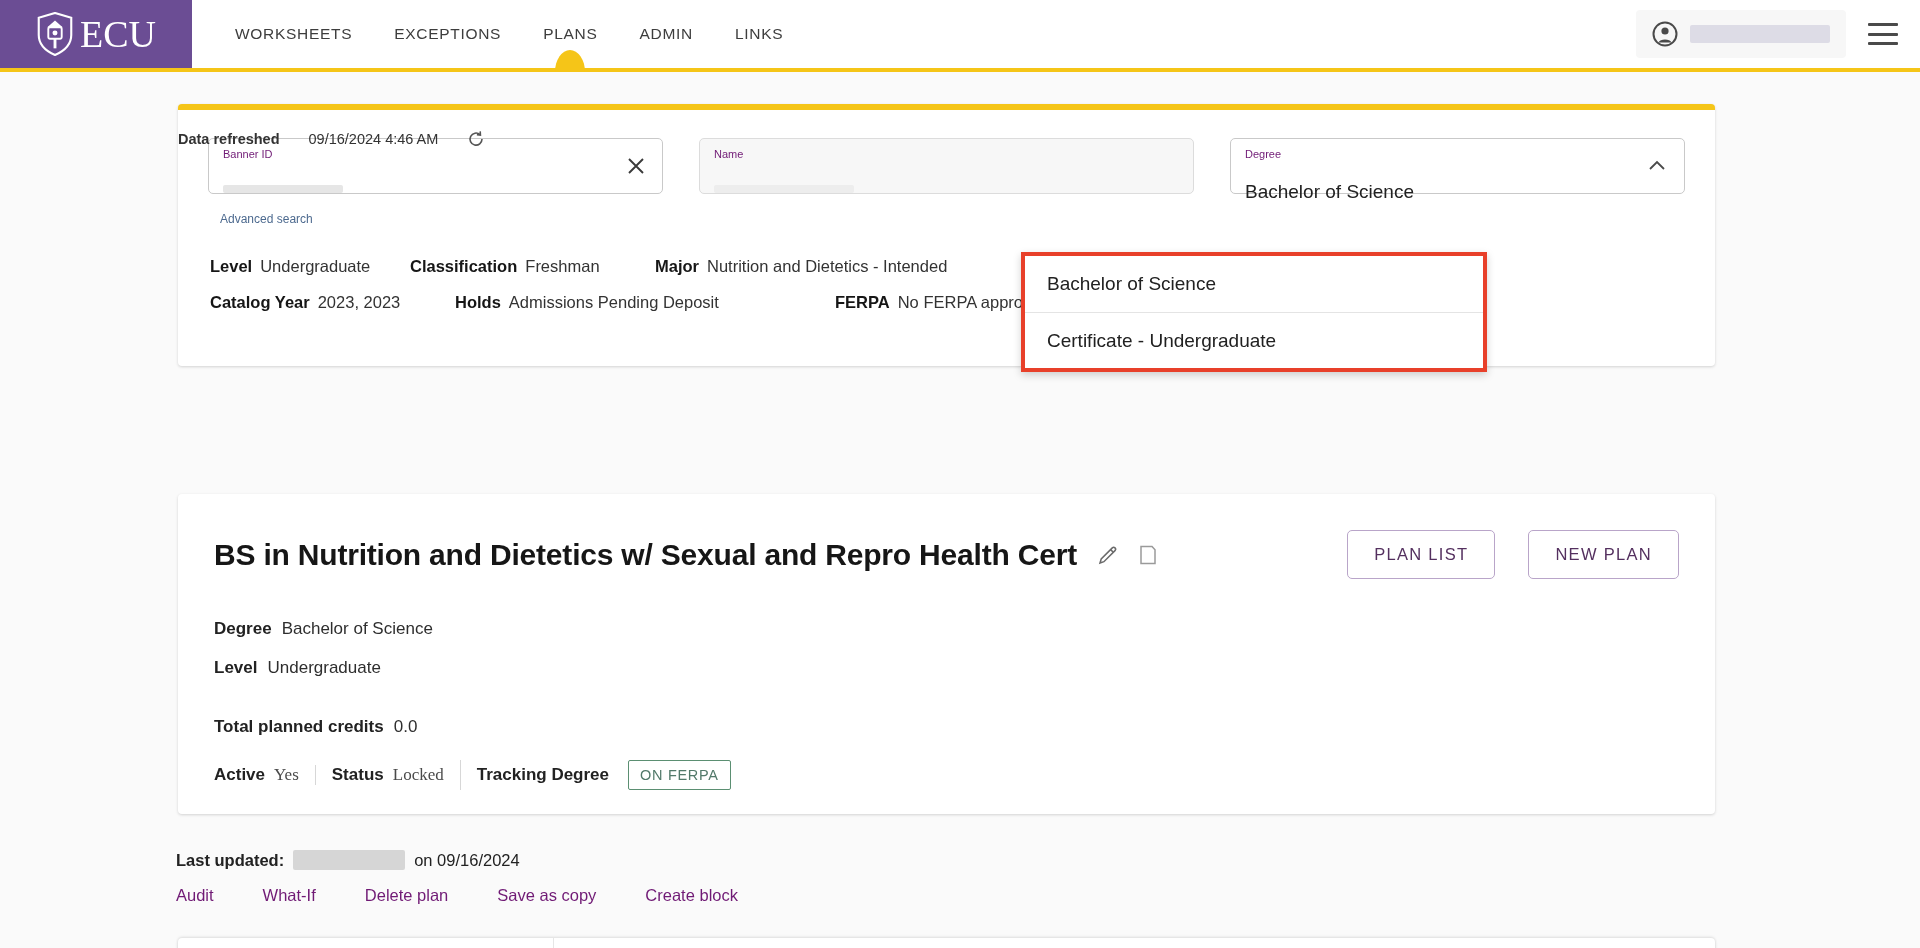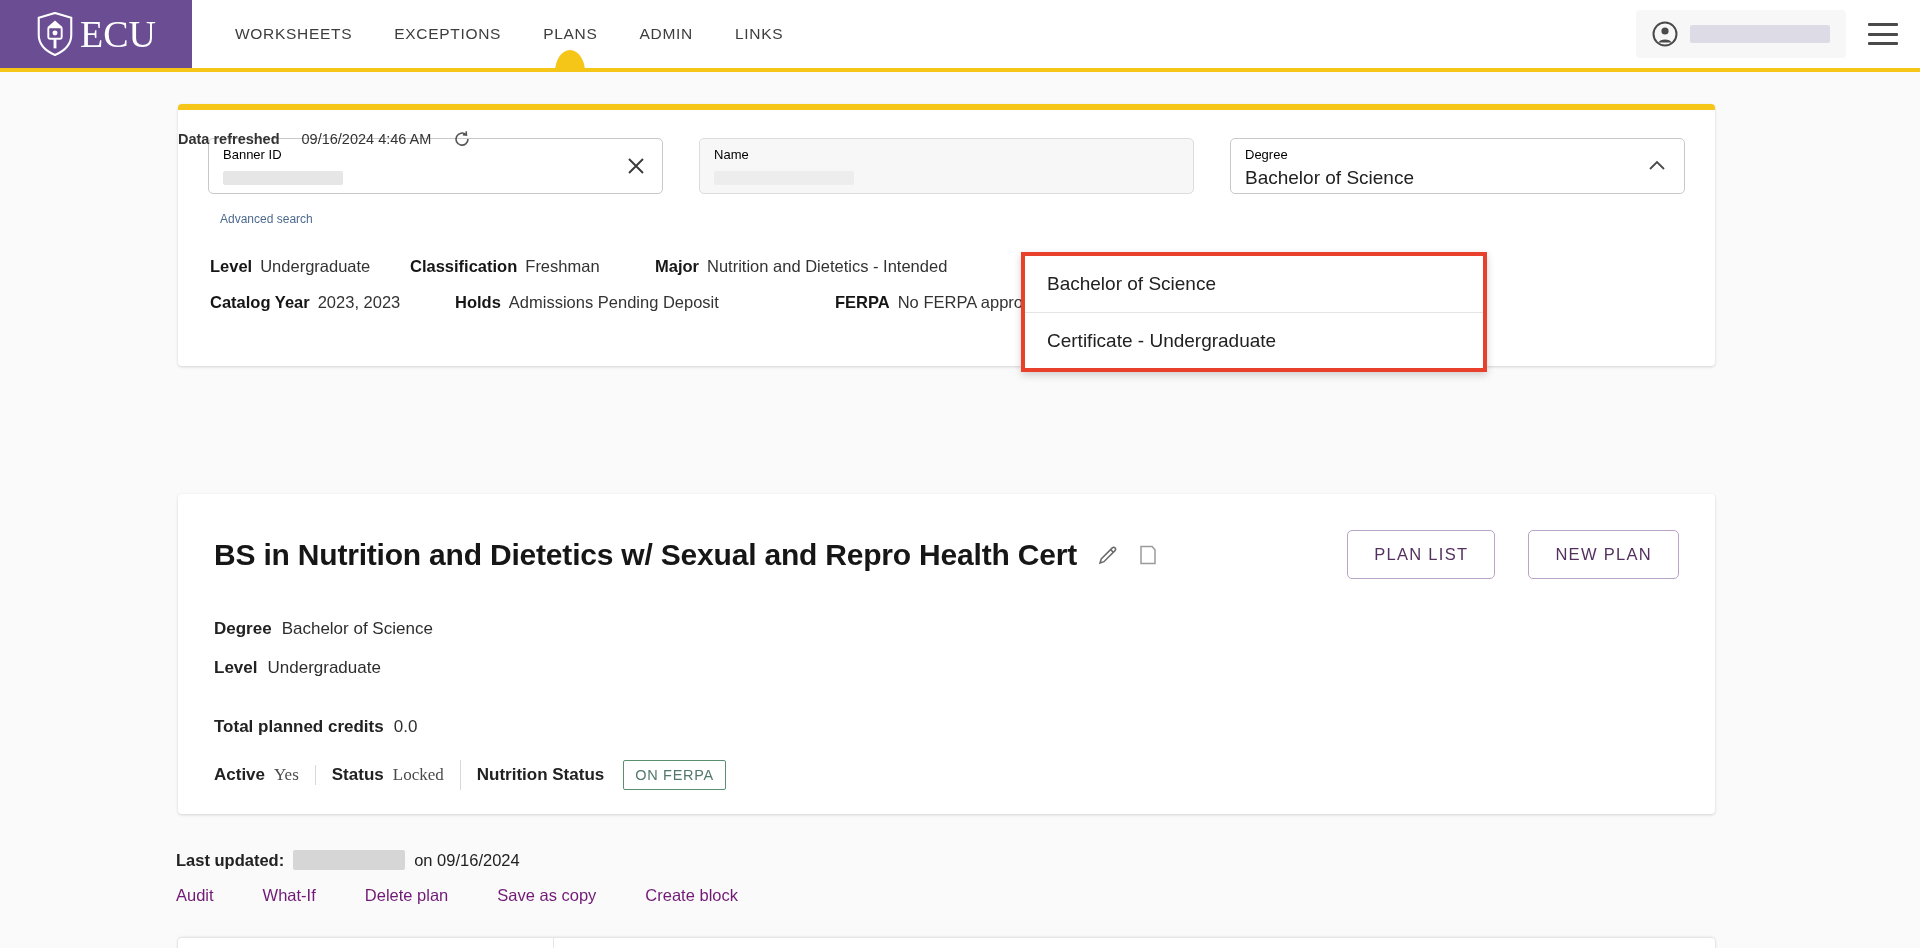--- a/index.html
+++ b/index.html
@@ -98,21 +98,21 @@
   .hamburger { width: 30px; height: 22px; display: flex; flex-direction: column; justify-content: space-between; cursor: pointer; }
   .hamburger span { display: block; height: 3px; background: #4a4a4a; border-radius: 1px; }
 
   
   .refresh-strip {
     position: absolute;
     top: 58px;
     left: 178px;
     display: flex;
     align-items: center;
-    gap: 22px;
+    gap: 29px;
     font-size: 14.5px;
     color: #333;
     z-index: 1;
   }
   .refresh-strip b { font-weight: bold; }
   .refresh-icon { width: 18px; height: 18px; display: block; }
 
   
   .page {
     position: relative;
@@ -148,24 +148,24 @@
     height: 56px;
     padding: 8px 14px 0 14px;
     background: #ffffff;
     display: flex;
     flex-direction: column;
     justify-content: flex-start;
   }
   .field.filled { background: #ffffff; }
   .field.grey { background: #f7f7f7; border-color: #dcdcdc; }
   .field-label {
-    font-size: 13px;
-    color: #000000;
+    font-size: 11px;
+    color: #701a75;
     line-height: 15px;
-    margin-bottom: 4px;
+    margin-bottom: 18px;
   }
   .field-value {
     font-size: 19px;
     color: #212121;
     line-height: 24px;
   }
   .field-redact {
     display: inline-block;
     background: #e6e6e6;
     height: 14px;
@@ -514,21 +514,21 @@
       <div class="status-line">
         <span class="status-seg">
           <span class="k">Active</span>
           <span class="v">Yes</span>
         </span>
         <span class="status-seg">
           <span class="k">Status</span>
           <span class="v">Locked</span>
         </span>
         <span class="status-seg">
-          <span class="k">Nutrition Status</span>
+          <span class="k">Tracking Degree</span>
           <span class="badge">ON FERPA</span>
         </span>
       </div>
     </div>
   </div>
 
   <div class="last-updated">
     <b>Last updated:</b>
     <span class="lu-redact"></span>
     <span>on 09/16/2024</span>

